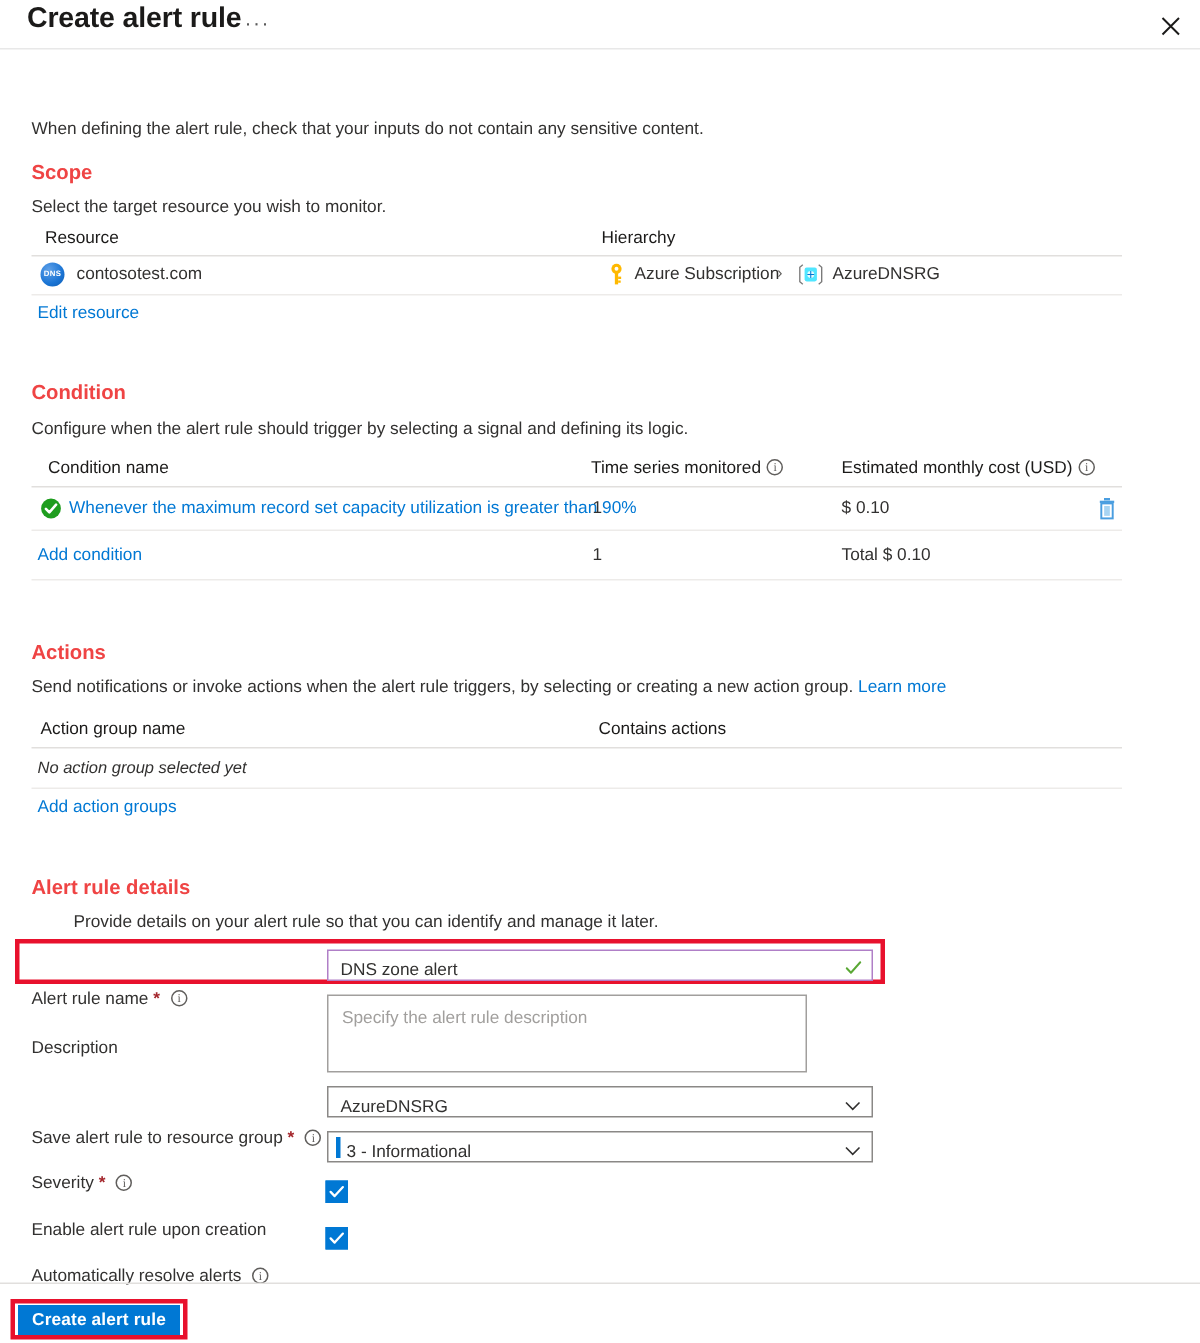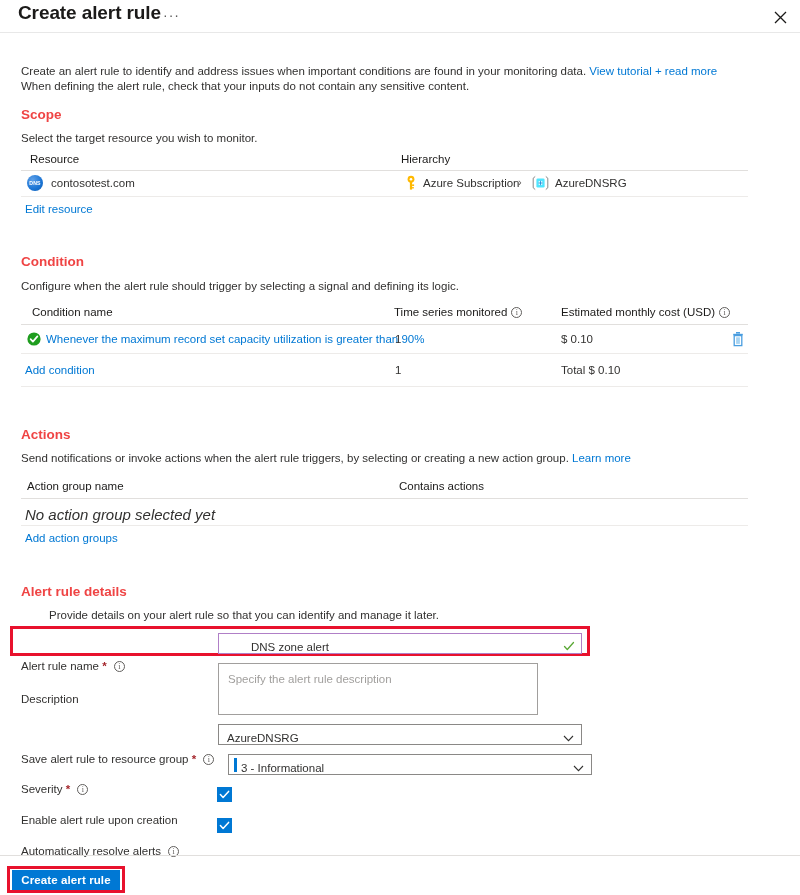--- a/index.html
+++ b/index.html
@@ -100,21 +100,21 @@
   #cond-total-series { left: 395px; top: 364px; font-size:11.5px; color:#323130; }
   #cond-total-cost { left: 561px; top: 364px; font-size:11.5px; color:#323130; }
 
   
   #act-title { left: 21px; top: 427px; }
   #act-desc  { left: 21px; top: 452px; }
   #act-col-name { left: 27px; top: 480px; }
   #act-col-contains { left: 399px; top: 480px; }
   #act-head-rule { top: 498px; }
   #act-row-rule  { top: 525px; }
-  #act-empty { left: 25px; top: 506px; font-size:15px; color:#323130; font-style: italic; }
+  #act-empty { left: 25px; top: 506px; font-size:11px; color:#323130; font-style: italic; }
   #add-action-groups { left: 25px; top: 532px; font-size:11.5px; }
 
   
   #ard-title { left: 21px; top: 584px; }
   #ard-desc  { left: 21px; top: 609px; padding-left: 28px; }
 
   .frm-label { position:absolute; font-size:11.5px; color:#323130;margin-top:24px; }
   .req-star { color:#a4262c; font-weight:700; }
   .info-i {
     display:inline-block; width:11px; height:11px; border:1px solid #605e5c;
@@ -132,36 +132,36 @@
   #lbl-name { left: 21px; top: 636px; }
   .inp {
     position:absolute; background:#fff; border:1px solid #8a8886;
     font-size:11.5px; color:#323130; padding:0 8px; line-height:20px;
     font-family:"Liberation Sans", sans-serif;
   }
   #inp-name {
     left: 218px; top: 633px; width: 364px; height: 21px;
     border-color:#b07fc7;
   }
-  #inp-name .val { position:absolute; left:8px; top:3px;margin-left:24px; }
+  #inp-name .val { position:absolute; left:8px; top:3px; }
   .green-check { position:absolute; right:6px; top:4px; width:12px; height:12px; }
 
   #lbl-desc { left: 21px; top: 669px; }
   #inp-desc {
     left: 218px; top: 663px; width: 320px; height: 52px;
     border:1px solid #a19f9d;
   }
   #inp-desc .ph { position:absolute; left:9px; top:5px; font-size:11.5px; color:#a19f9d; }
 
   #lbl-rg { left: 21px; top: 729px; }
   #inp-rg { left: 218px; top: 724px; width: 364px; height: 21px; }
   #inp-rg .val { position:absolute; left:8px; top:3px; }
 
   #lbl-sev { left: 21px; top: 759px; }
-  #inp-sev { left: 218px; top: 754px; width: 364px; height: 21px; margin-left: 10px; }
+  #inp-sev { left: 218px; top: 754px; width: 364px; height: 21px; }
   #inp-sev .sevbar { position:absolute; left:5px; top:3px; width:3px; height:14px; background:#0078d4; }
   #inp-sev .val { position:absolute; left:12px; top:3px; }
 
   .chev { position:absolute; right:7px; top:5px; width:11px; height:11px; }
 
   #lbl-enable { left: 21px; top: 790px; }
   #lbl-autores { left: 21px; top: 821px; }
 
   .chk {
     position:absolute; width:15px; height:15px; background:#0078d4;
@@ -191,23 +191,20 @@
     <div class="header-title">Create alert rule</div>
     <div class="header-ellipsis">···</div>
     <div class="header-close">
       <svg width="13" height="13" viewBox="0 0 13 13" aria-hidden="true">
         <path d="M1 1 L12 12 M12 1 L1 12" stroke="#1b1a19" stroke-width="1.3" fill="none"></path>
       </svg>
     </div>
   </div>
   <div class="header-rule"></div>
 
-  <div class="abs body-text" id="intro-line1">
-    <span>Create an alert rule to identify and address issues when important conditions are found in your monitoring data. </span><a class="link">View tutorial + read more</a>
-  </div>
   <div class="abs body-text" id="intro-line2">When defining the alert rule, check that your inputs do not contain any sensitive content.</div>
 
   <div class="abs sec-title" id="scope-title">Scope</div>
   <div class="abs sec-desc" id="scope-desc">Select the target resource you wish to monitor.</div>
 
   <div class="abs col-head" id="scope-col-resource">Resource</div>
   <div class="abs col-head" id="scope-col-hierarchy">Hierarchy</div>
   <div class="tbl-head-rule" id="scope-head-rule"></div>
 
   <div class="resource-row-icon">

